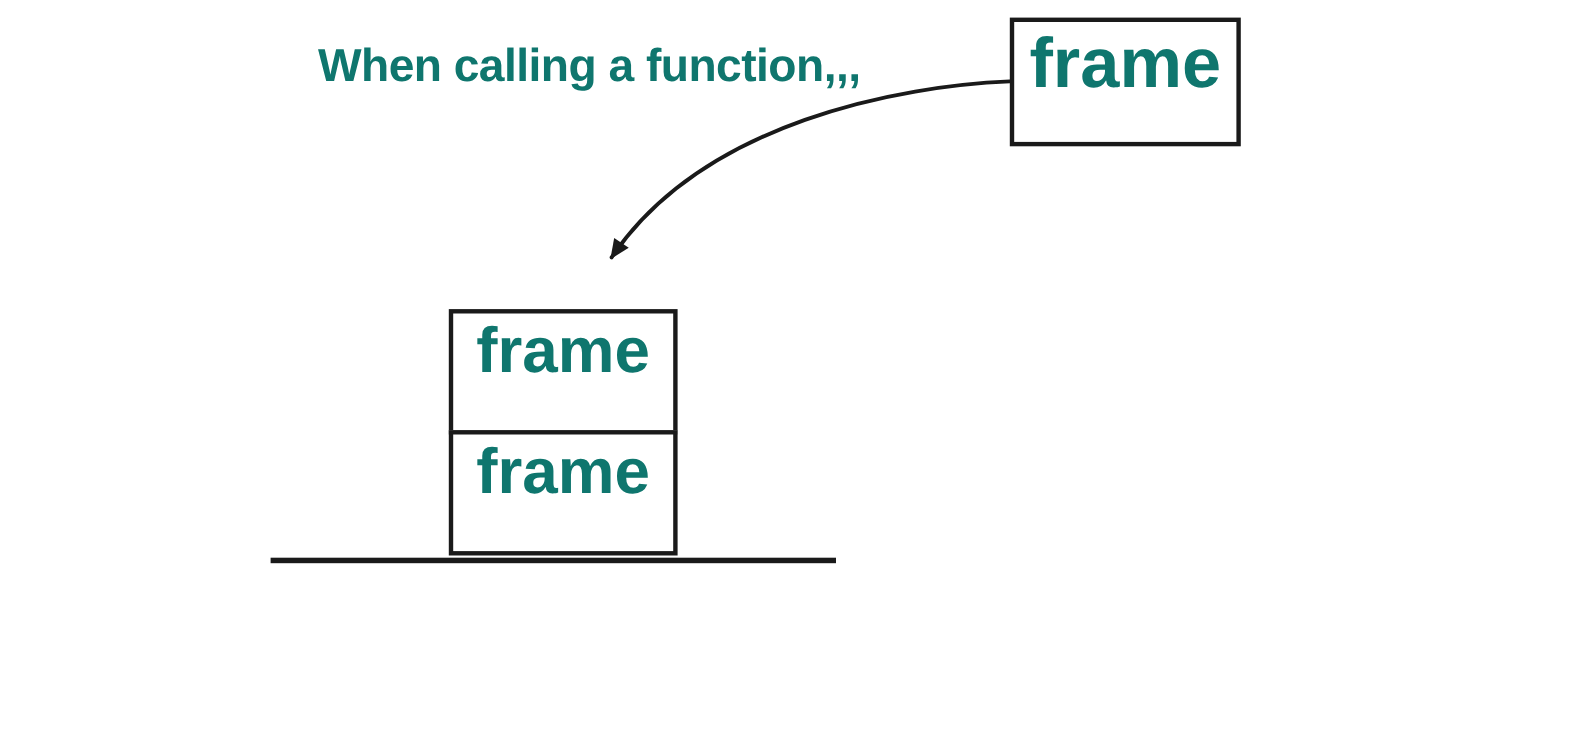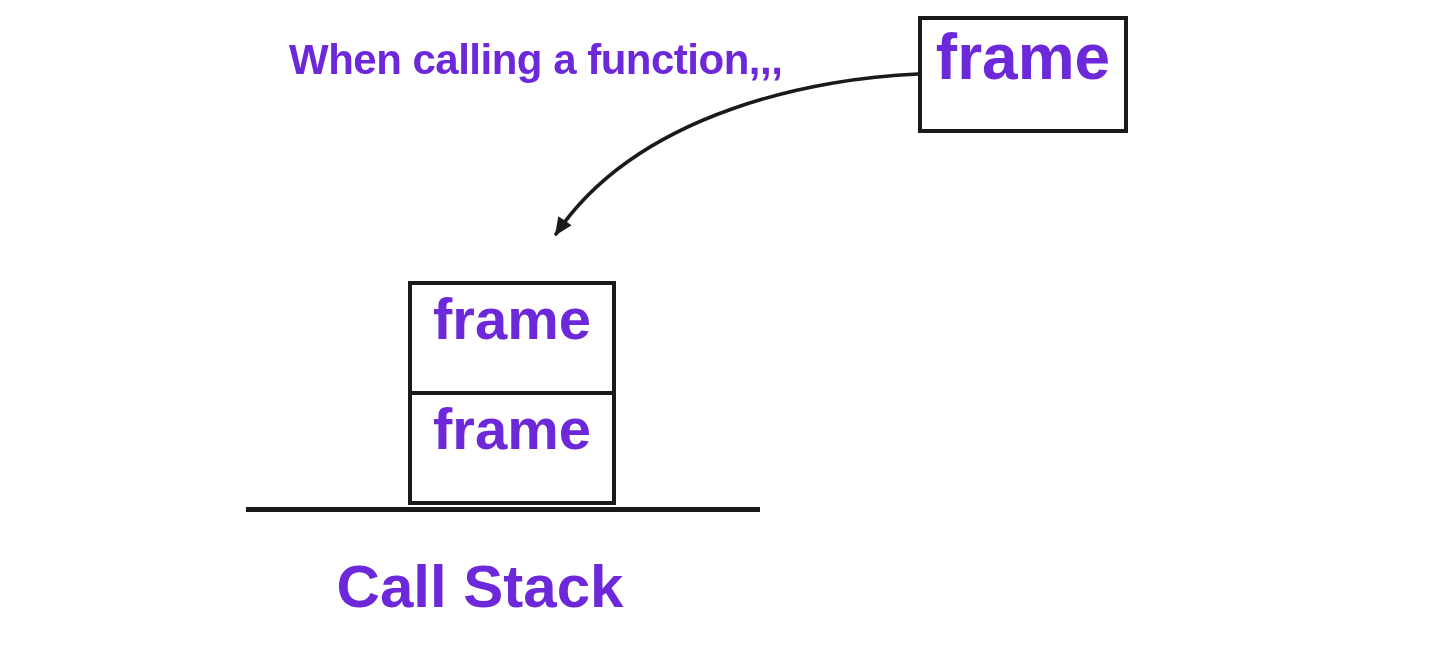--- a/index.html
+++ b/index.html
@@ -7,21 +7,21 @@
     padding: 0;
     background: #ffffff;
   }
   .canvas {
     position: relative;
     width: 1440px;
     height: 663px;
     background: #ffffff;
     overflow: hidden;
     font-family: "Liberation Sans", sans-serif;
-    color: #6d28d9;
+    color: #0f766e;
     border-radius: 21px;
   }
   .caption {
     position: absolute;
     left: 289px;
     top: 36px;
     font-size: 42px;
     font-weight: bold;
     letter-spacing: -0.5px;
     white-space: nowrap;
@@ -109,15 +109,14 @@
     <div class="frame-box">
       <span>frame</span>
     </div>
     <div class="frame-box">
       <span>frame</span>
     </div>
   </div>
 
   <div class="ground-line"></div>
 
-  <div class="stack-title">Call Stack</div>
 
 </div>
 
 </body></html>

